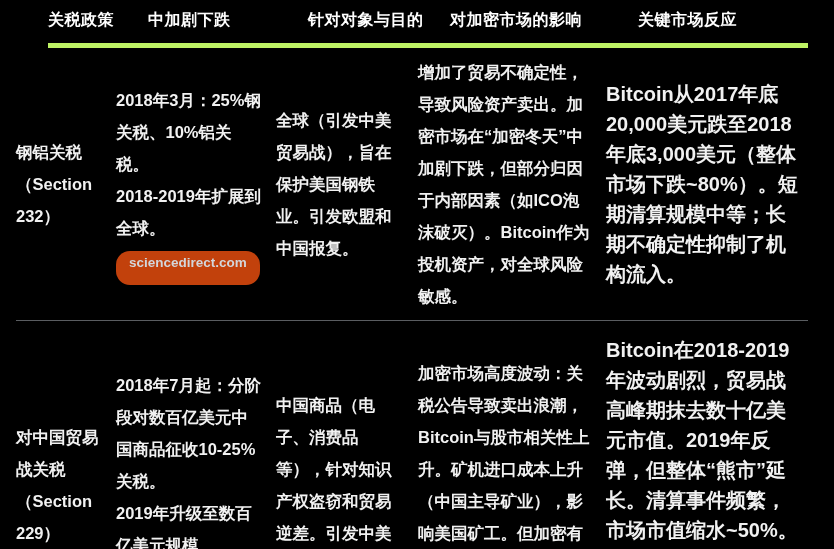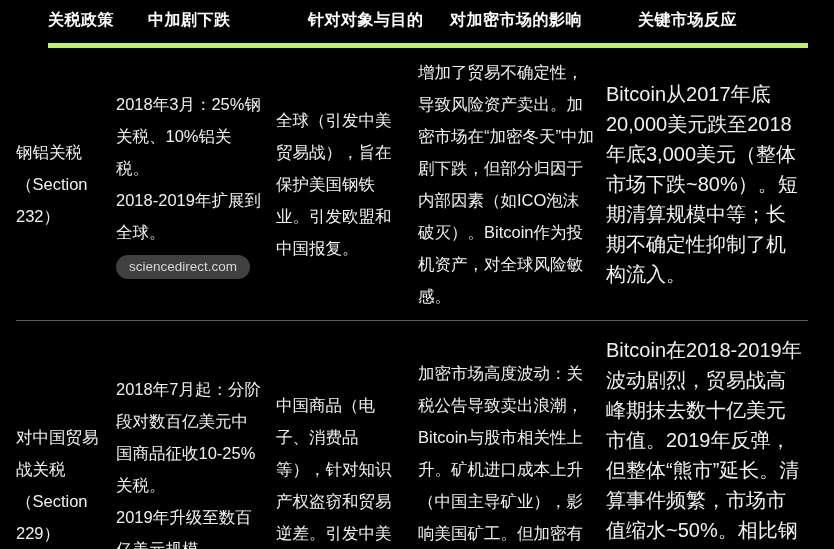--- a/index.html
+++ b/index.html
@@ -46,34 +46,35 @@
   .row2 {
     min-height: 260px;
     border-bottom: 1px solid #5a5d61;
     padding: 14px 0;
     box-sizing: border-box;
   }
   .cell {
     font-size: 16.5px;
     line-height: 32px;
     color: #f1f1f1;
+    font-weight: bold;
   }
   .cell.reaction {
     font-size: 20px;
     line-height: 30px;
   }
   .pre {
     display: block;
     white-space: pre-line;
   }
   .badge {
     display: inline-block;
     margin-top: 7px;
-    padding: 3px 13px 3px 13px;
-    background: #404040;
+    padding: 3px 13px 13px 13px;
+    background: #c2410c;
     color: #d3d6da;
     font-size: 13.5px;
     line-height: 18px;
     border-radius: 14px;
     cursor: pointer;
   }
 </style>
 </head>
 <body>
 

